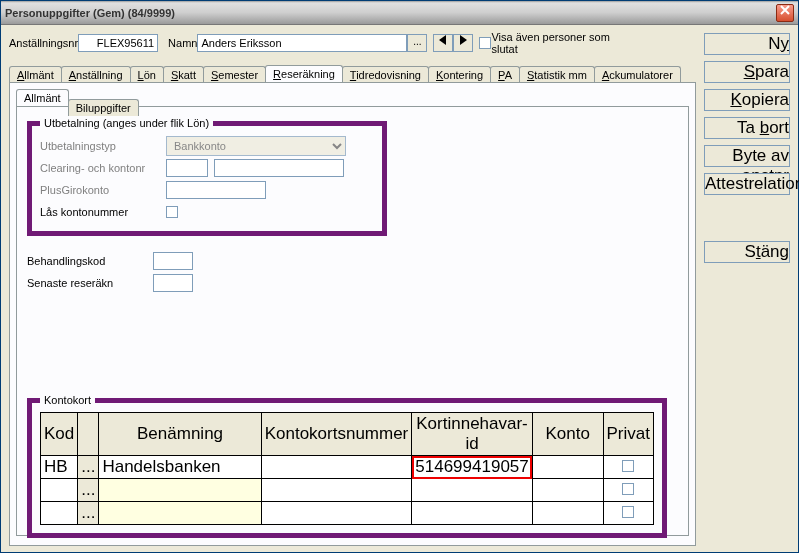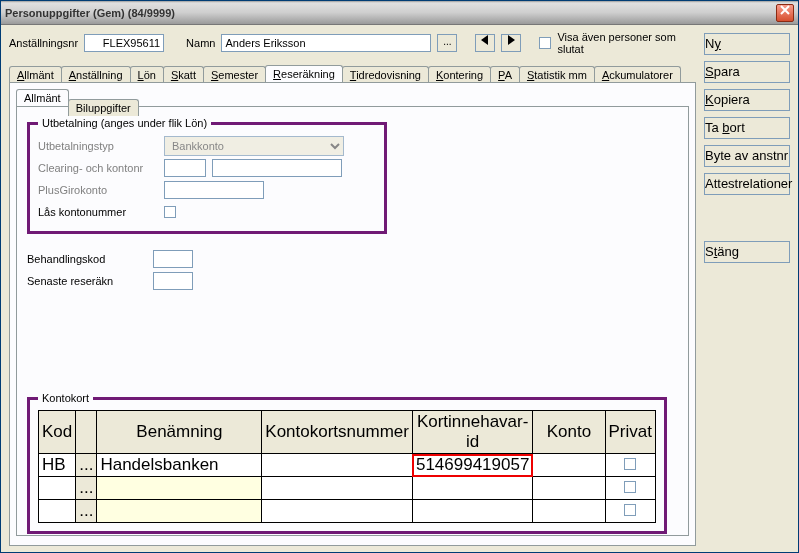--- a/index.html
+++ b/index.html
@@ -45,21 +45,21 @@
     line-height: 14px;
     cursor: pointer;
   }
   .client {
     flex: 1;
     padding: 6px 8px;
     display: flex;
     gap: 8px;
   }
   .main { flex: 1; display:flex; flex-direction:column; }
-  .row { display: flex; align-items: center; gap: 6px; }
+  .row { display: flex; align-items: center; }
   .label { color: #000; }
   .input {
     background: #fff;
     border: 1px solid #7f9db9;
     height: 18px;
     padding: 1px 3px;
     font-family: inherit;
     font-size: 11px;
   }
   .input.readonly { text-align: right; }
@@ -82,23 +82,23 @@
     width: 86px;
     display: flex;
     flex-direction: column;
     gap: 6px;
     padding-top: 2px;
   }
   .btn {
     height: 22px;
     border: 1px solid #7f9db9;
     background: #ece9d8;
-    font-size: 13px;
+    font-size: 17px;
     cursor: pointer;
-    text-align: left;
+    text-align: right;
     line-height: 20px;
   }
   .tabs { display:flex; margin-top:10px; }
   .tab {
     border: 1px solid #919b9c;
     border-bottom: none;
     background: #ece9d8;
     padding: 2px 7px;
     margin-right: -1px;
     cursor: pointer;
@@ -130,21 +130,21 @@
     position:relative; top:10px;
   }
   .subtab.active { background:#fcfcfe; z-index:2; top:0; }
   .subtab-body {
     border:1px solid #919b9c;
     background:#fcfcfe;
     padding:10px;
     height: 430px;
   }
   fieldset.group {
-    border: 3px solid #701a75;
+    border: 5px solid #701a75;
     padding: 6px 8px 8px 8px;
     margin: 0;
   }
   fieldset.group legend { padding: 0 4px; color:#000; }
   .grey { color:#808080; }
   .field-row { display:flex; align-items:center; height:22px; gap:6px; }
   .field-row .lbl { width: 120px; }
   select.input { background:#ece9d8; height:20px; width:180px; color:#555;}
   .konto-table {
     border-collapse: collapse;

